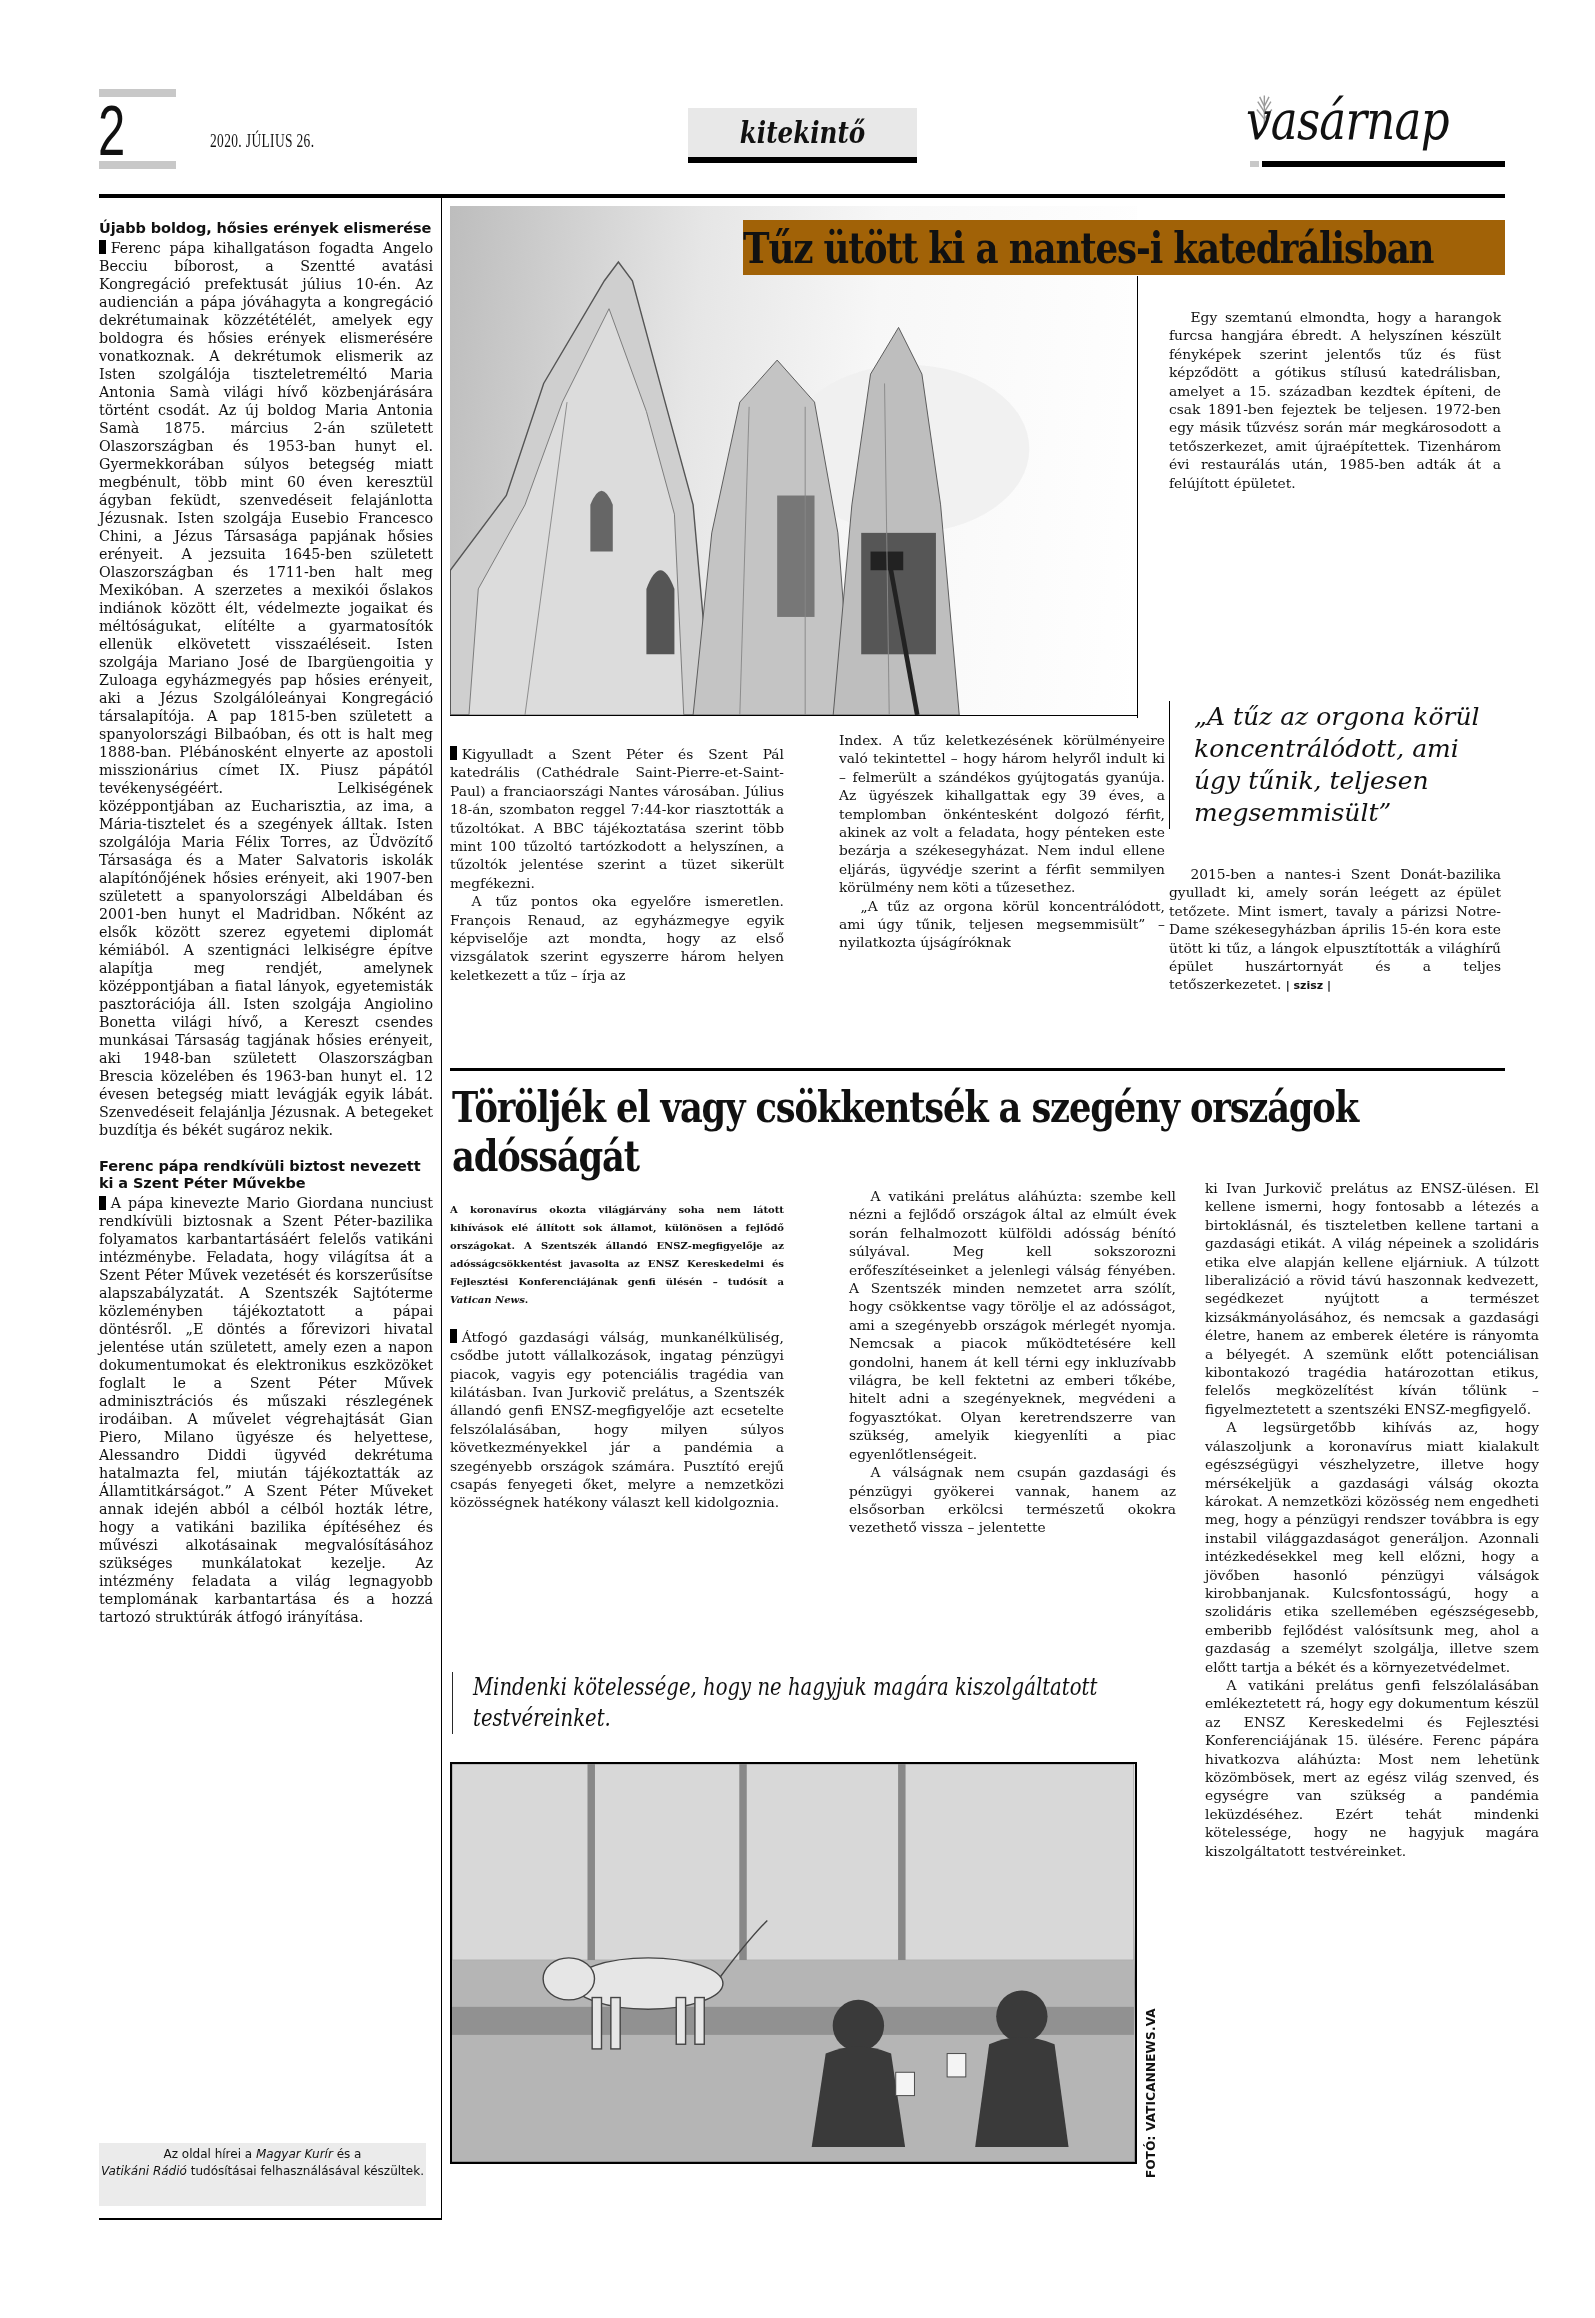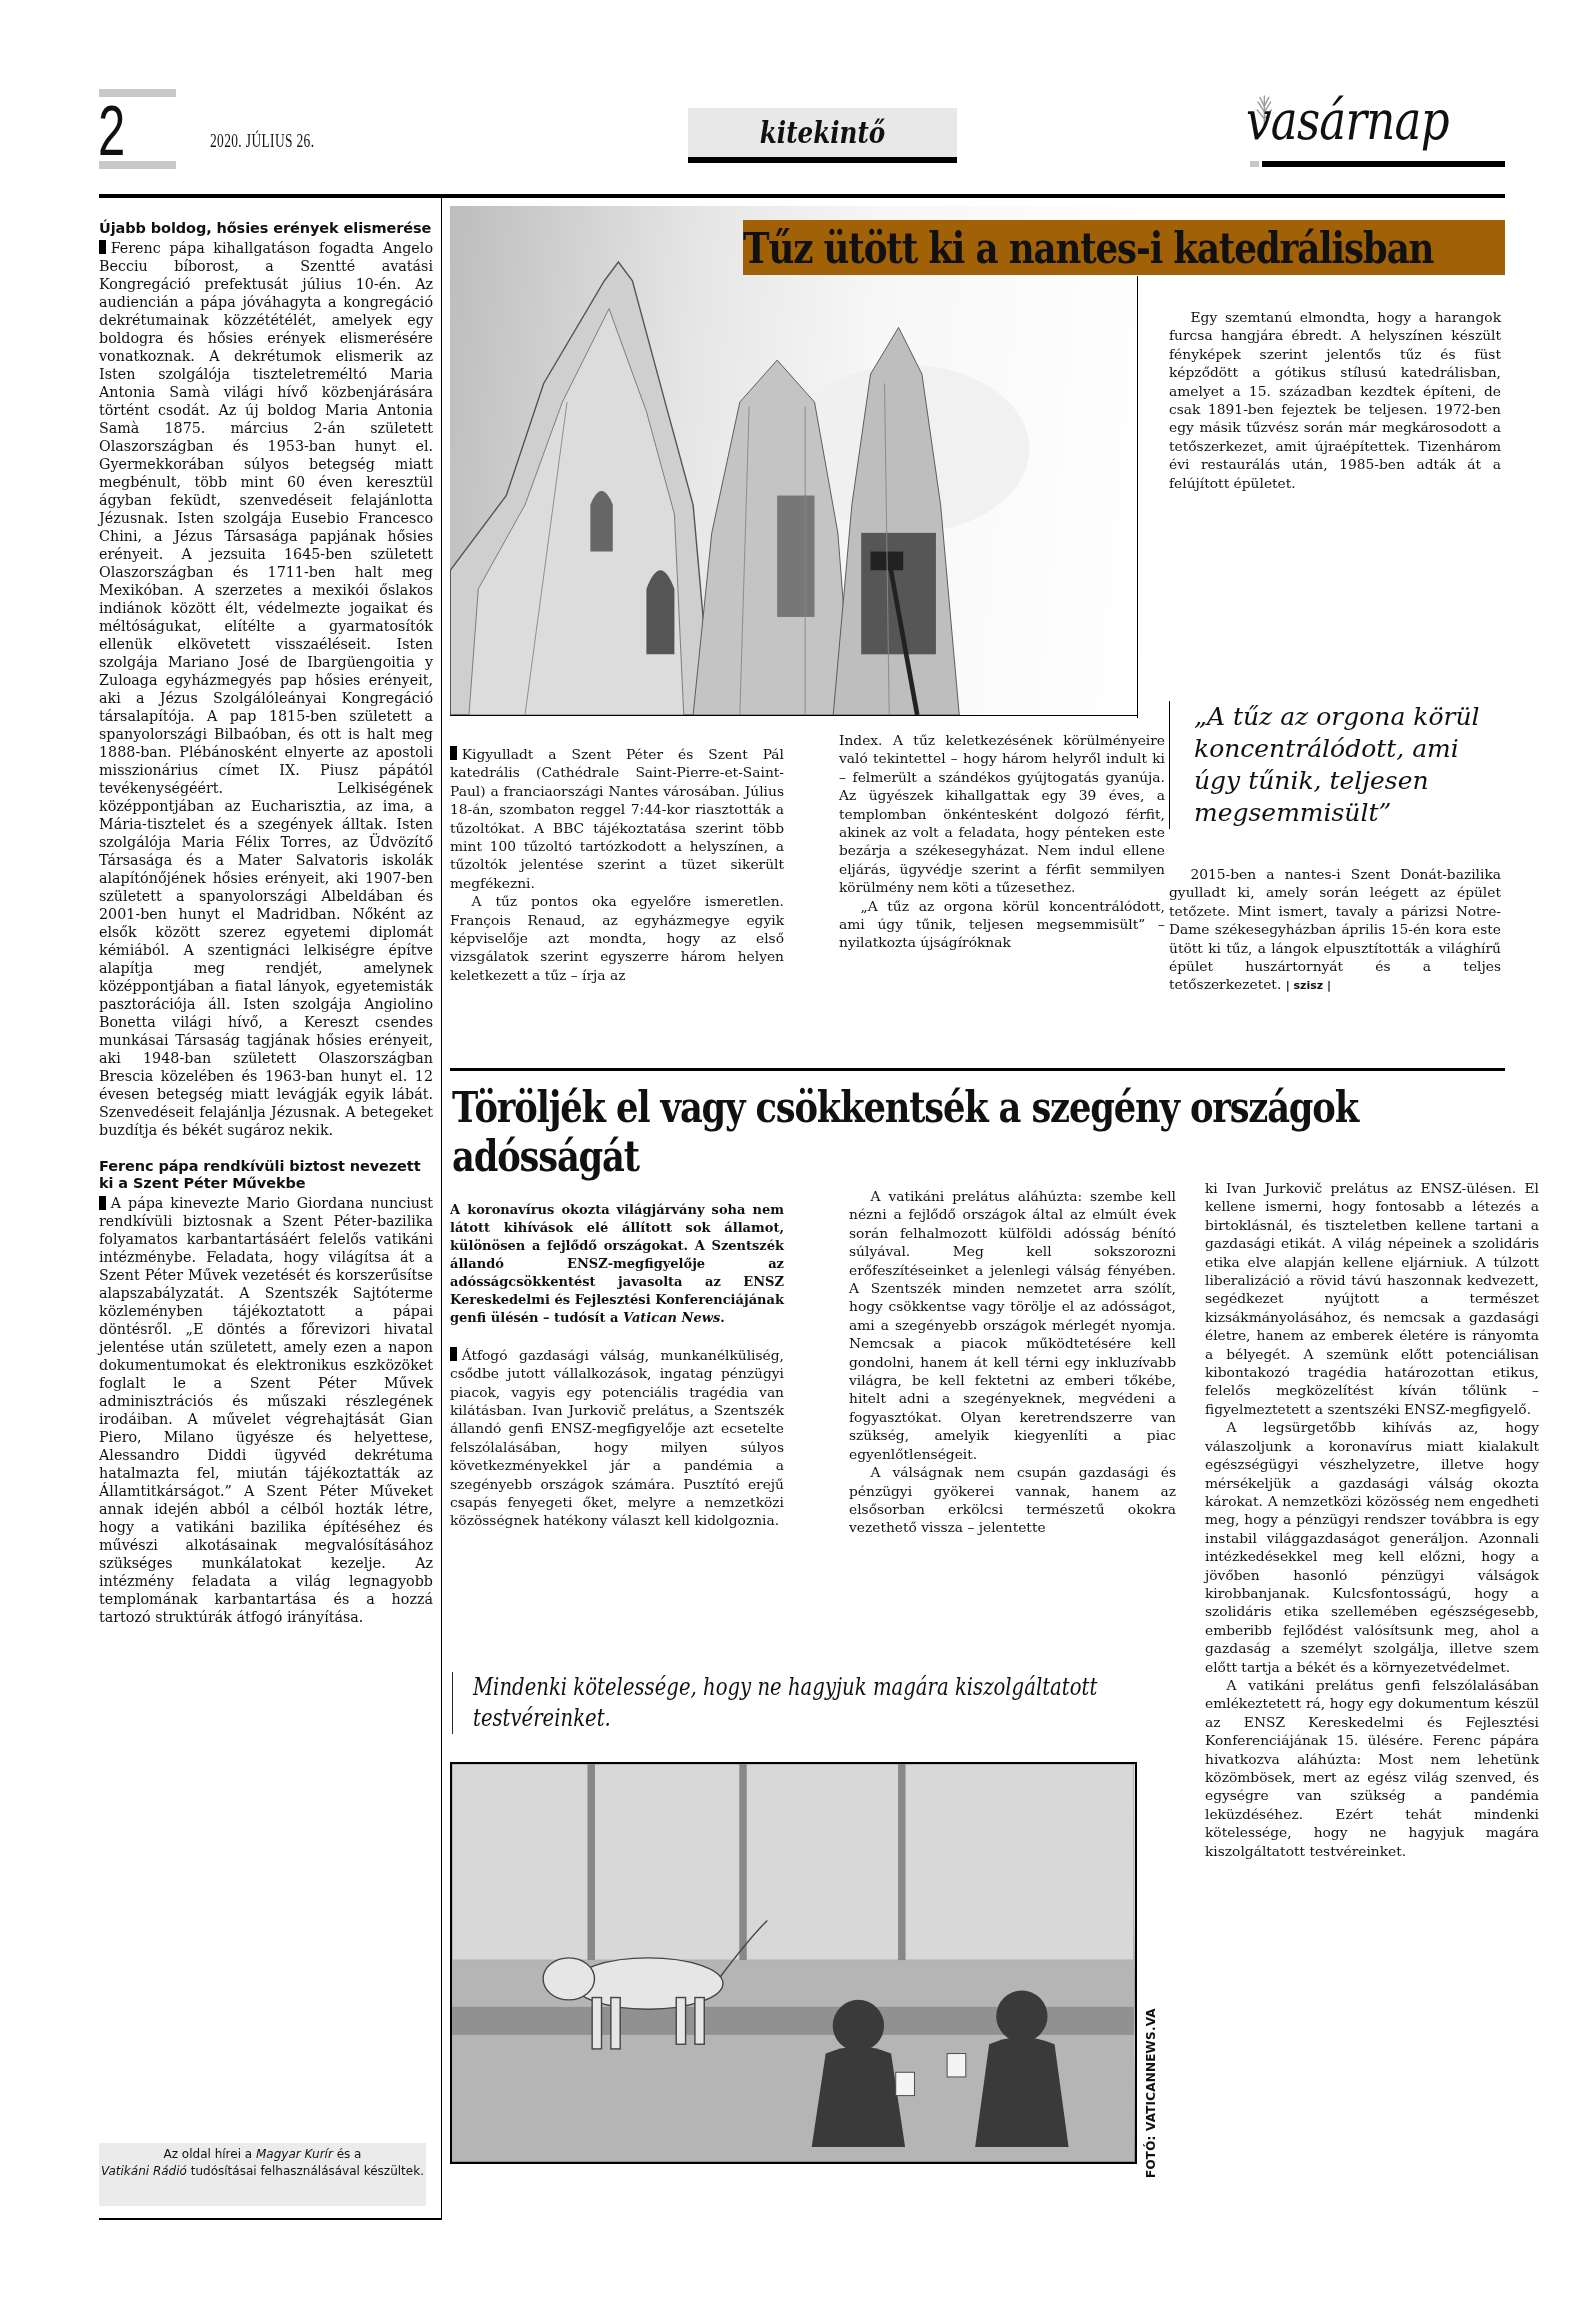--- a/index.html
+++ b/index.html
@@ -5,21 +5,21 @@
   * { box-sizing: border-box; margin: 0; padding: 0; }
   html, body { width: 1595px; height: 2319px; background: #ffffff; overflow: hidden; }
   body { position: relative; font-family: "DejaVu Serif", serif; color: #111; }
 
   .abs { position: absolute; }
 
   
   .page-num { left: 98px; top: 96px; font-family: "Liberation Sans", sans-serif; font-size: 70px; line-height: 1; font-weight: 400; transform: scaleX(0.7); transform-origin: left top; }
   .page-num-bar { left: 99px; width: 77px; height: 7.5px; background: #c8c8c8; }
   .date { left: 210px; top: 130px; font-family: "Liberation Serif", serif; font-size: 18.7px; transform: scaleX(0.72); transform-origin: left top; letter-spacing: 0.5px; }
-  .section-box { left: 688px; top: 108px; width: 269px; height: 55px; background: #e8e8e8; border-bottom: 6.5px solid #000; display: flex; align-items: center; justify-content: center; }
+  .section-box { left: 688px; top: 108px; width: 229px; height: 55px; background: #e8e8e8; border-bottom: 6.5px solid #000; display: flex; align-items: center; justify-content: center; }
   .section-label { font-family: "DejaVu Serif", serif; font-style: italic; font-weight: 700; font-size: 30px; transform: scaleX(0.82); }
   .logo { left: 1246px; top: 93px; font-family: "DejaVu Serif", serif; font-style: italic; font-size: 55px; line-height: 1; letter-spacing: -0.9px; transform: scaleX(0.82); transform-origin: left top; }
   .logo-spark { left: 1255px; top: 93px; width: 18.7px; height: 33px; }
   .logo-underline { left: 1262px; top: 161px; width: 243px; height: 6px; background: #000; }
   .logo-underline-gray { left: 1250px; top: 161px; width: 9.3px; height: 6px; background: #c8c8c8; }
   .header-rule { left: 99px; top: 194px; width: 1406px; height: 3.7px; background: #000; }
 
   
   .vrule { width: 1.4px; background: #000; }
 
@@ -37,21 +37,21 @@
   .headline-box { left: 743px; top: 220px; width: 762px; height: 55px; background: #a16207; display: flex; align-items: center; }
   .headline-1 { font-family: "DejaVu Serif", serif; font-weight: 700; font-size: 43px; letter-spacing: -1.4px; transform: scaleX(0.83); transform-origin: left center; white-space: nowrap; }
   .body-col { font-size: 13.8px; line-height: 18.4px; text-align: justify; }
   .indent { text-indent: 21.5px; }
   .pull-quote { font-style: italic; font-size: 25px; line-height: 32px; padding-left: 24px; border-left: 1.4px solid #000; }
   .byline { font-family: "DejaVu Sans", sans-serif; font-weight: 700; font-size: 11px; }
   .mid-rule { left: 450px; top: 1068px; width: 1055px; height: 3.3px; background: #000; }
 
   
   .headline-2 { left: 452px; top: 1083px; width: 1056px; font-family: "DejaVu Serif", serif; font-weight: 700; font-size: 42px; line-height: 49px; letter-spacing: -1.4px; transform: scaleX(0.84); transform-origin: left top; width: 1257px; }
-  .lead { font-weight: 700; font-size: 13px; line-height: 18px; }
+  .lead { font-weight: 700; font-size: 10px; line-height: 18px; }
   .lead i { font-style: italic; }
   .quote-2 { left: 452px; top: 1672px; width: 682px; font-style: italic; font-size: 23.4px; line-height: 31px; padding-left: 24px; border-left: 1.4px solid #000; transform: scaleX(0.84); transform-origin: left top; width: 813px; }
   .photo-children { left: 450px; top: 1762px; width: 687px; height: 402px; border: 2.3px solid #000; overflow: hidden; background: linear-gradient(180deg, #e4e4e4 0%, #d2d2d2 40%, #9a9a9a 55%, #c4c4c4 70%, #8e8e8e 100%); }
   .photo-credit { left: 1144px; top: 2178px; font-family: "DejaVu Sans", sans-serif; font-weight: 700; font-size: 12px; transform: rotate(-90deg); transform-origin: left top; white-space: nowrap; letter-spacing: 0.2px; }
 </style>
 </head>
 <body>
 
 <div class="abs page-num-bar" style="top:89px;"></div>
 <div class="abs page-num">2</div>

